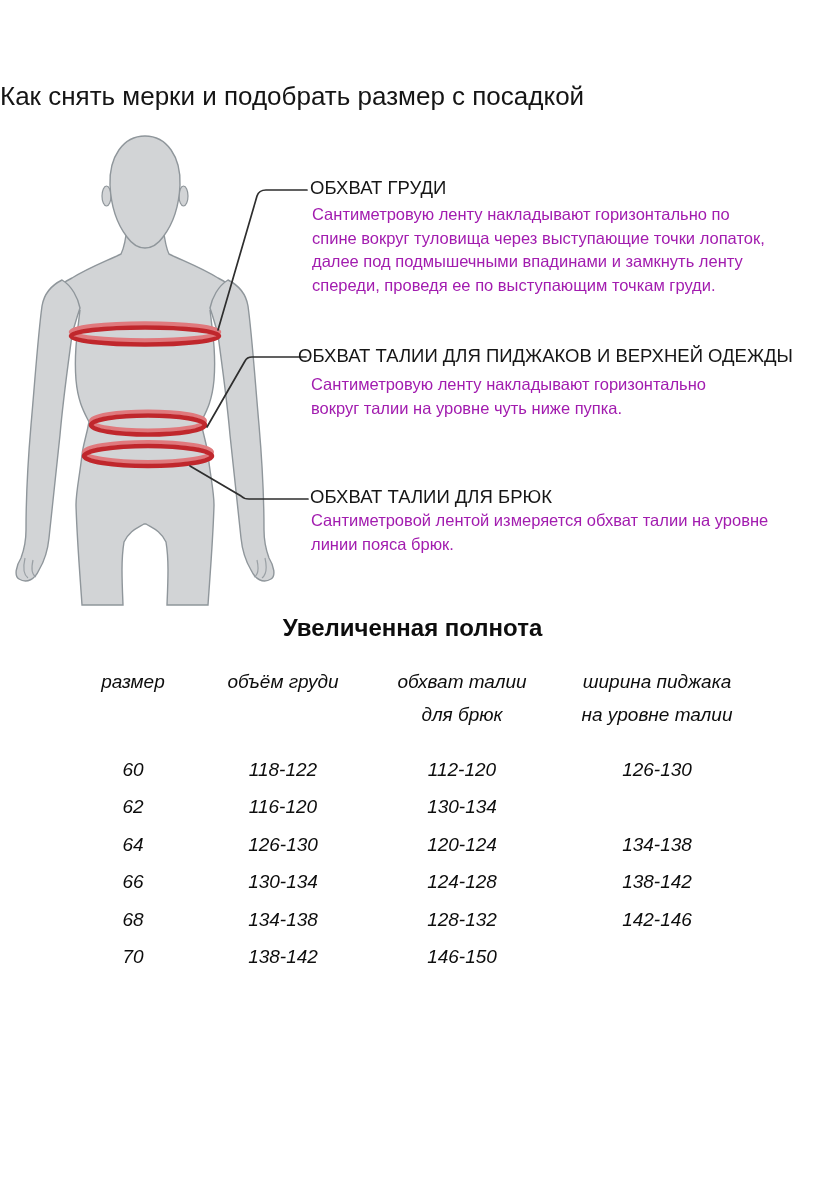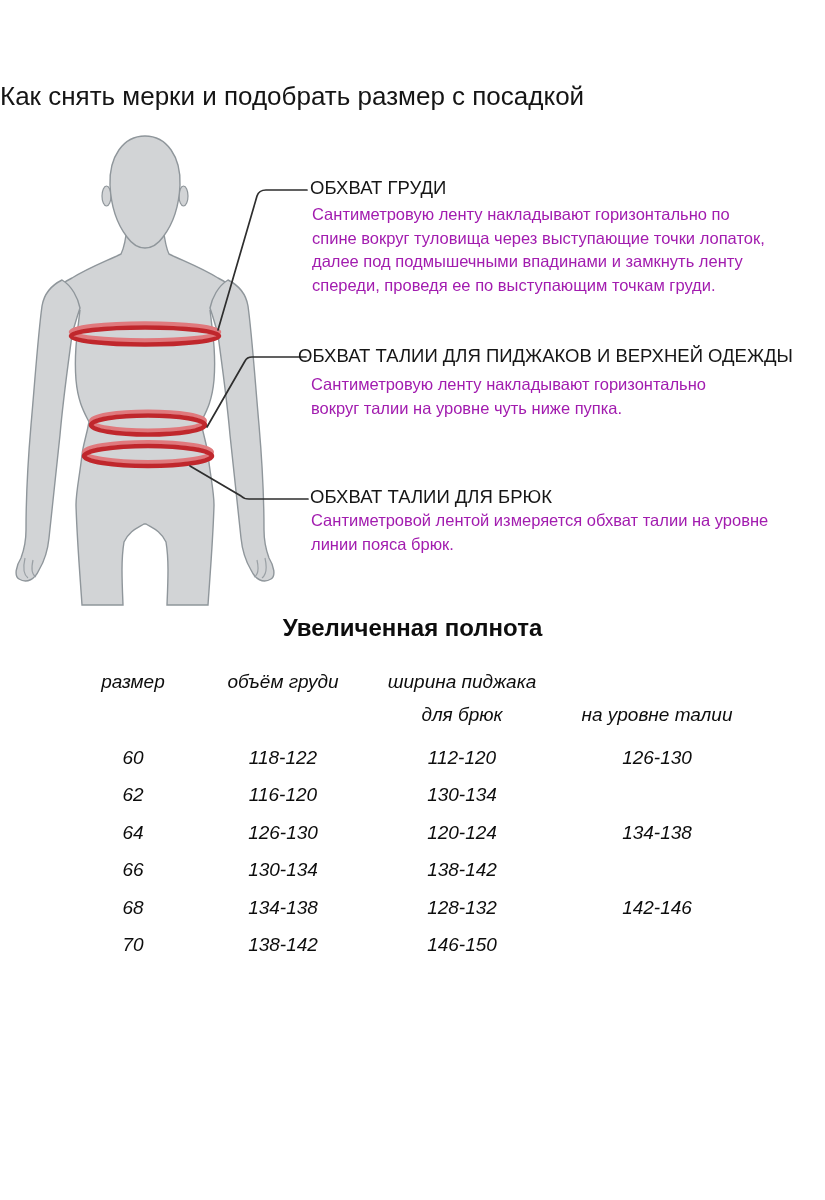--- a/index.html
+++ b/index.html
@@ -30,21 +30,21 @@
   #b-trouser { left:311px; top:509px; }
   .table-title {
     position:absolute; top:613px; left:0; width:825px;
     text-align:center; font-weight:bold; font-size:24px; line-height:30px;
     color:#0d0d0d;
   }
   .size-table { position:absolute; left:55px; top:665px; width:690px;font-style:italic; }
   .trow { display:grid; grid-template-columns:156px 144px 214px 176px; }
   .hrow .tcell { line-height:33px; font-size:19px; }
   .drow .tcell { line-height:37.4px; font-size:19px; }
-  .tbody { margin-top:8px; }
+  .tbody { margin-top:20px; }
   .tcell { text-align:center; white-space:nowrap; color:#0d0d0d; }
 </style>
 </head>
 <body>
 
 <div class="page-title">Как снять мерки и подобрать размер с посадкой</div>
 
 <svg class="figure-svg" width="320" height="480" viewBox="0 0 320 480">
 
   <path stroke="#8f969b" stroke-width="1.4" d="M127,96 C126,108 125,116 121,124
@@ -112,20 +112,21 @@
 
 <div id="h-trouser" class="sec-heading">ОБХВАТ ТАЛИИ ДЛЯ БРЮК</div>
 <div id="b-trouser" class="sec-body">Сантиметровой лентой измеряется обхват талии на уровне<br>линии пояса брюк.</div>
 
 <div class="table-title">Увеличенная полнота</div>
 
 <div class="size-table">
   <div class="trow hrow">
     <div class="tcell">размер</div>
     <div class="tcell">объём груди</div>
+    <div class="tcell">обхват талии</div>
     <div class="tcell">ширина пиджака</div>
   </div>
   <div class="trow hrow">
     <div class="tcell"></div>
     <div class="tcell"></div>
     <div class="tcell">для брюк</div>
     <div class="tcell">на уровне талии</div>
   </div>
   <div class="tbody">
       <div class="trow drow">
@@ -141,20 +142,21 @@
       </div>
       <div class="trow drow">
         <div class="tcell">64</div>
         <div class="tcell">126-130</div>
         <div class="tcell">120-124</div>
         <div class="tcell">134-138</div>
       </div>
       <div class="trow drow">
         <div class="tcell">66</div>
         <div class="tcell">130-134</div>
+        <div class="tcell">124-128</div>
         <div class="tcell">138-142</div>
       </div>
       <div class="trow drow">
         <div class="tcell">68</div>
         <div class="tcell">134-138</div>
         <div class="tcell">128-132</div>
         <div class="tcell">142-146</div>
       </div>
       <div class="trow drow">
         <div class="tcell">70</div>

